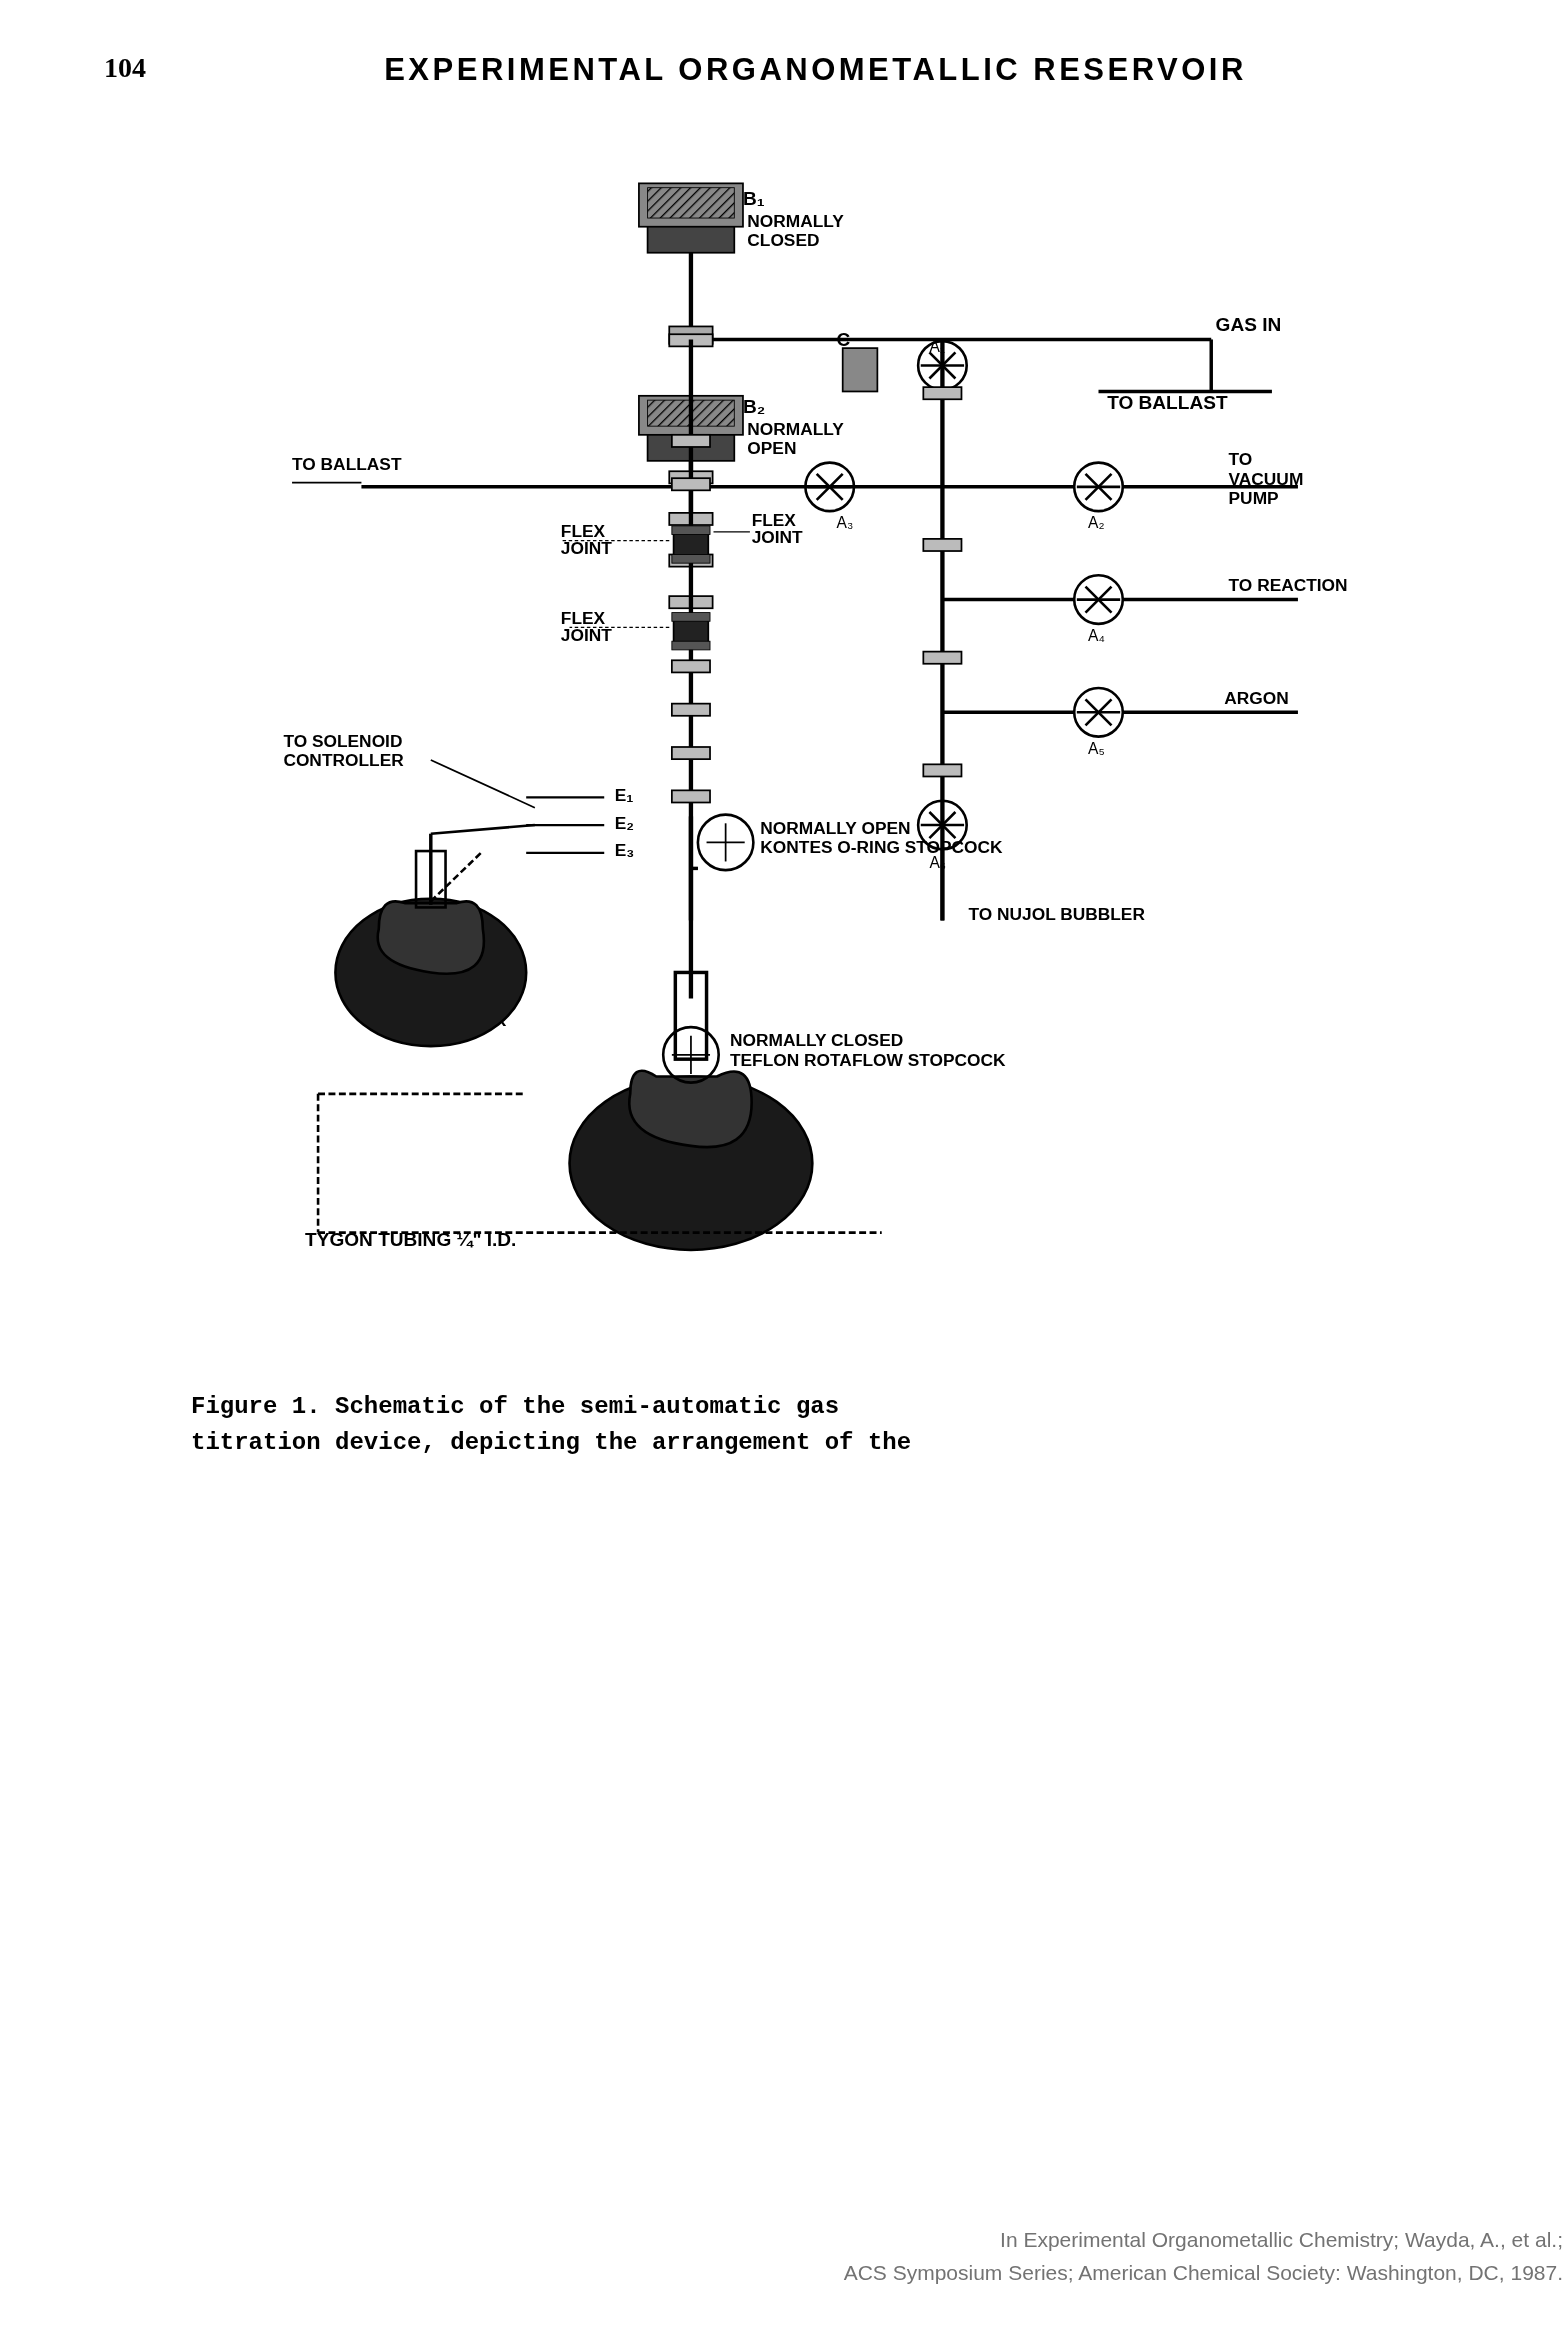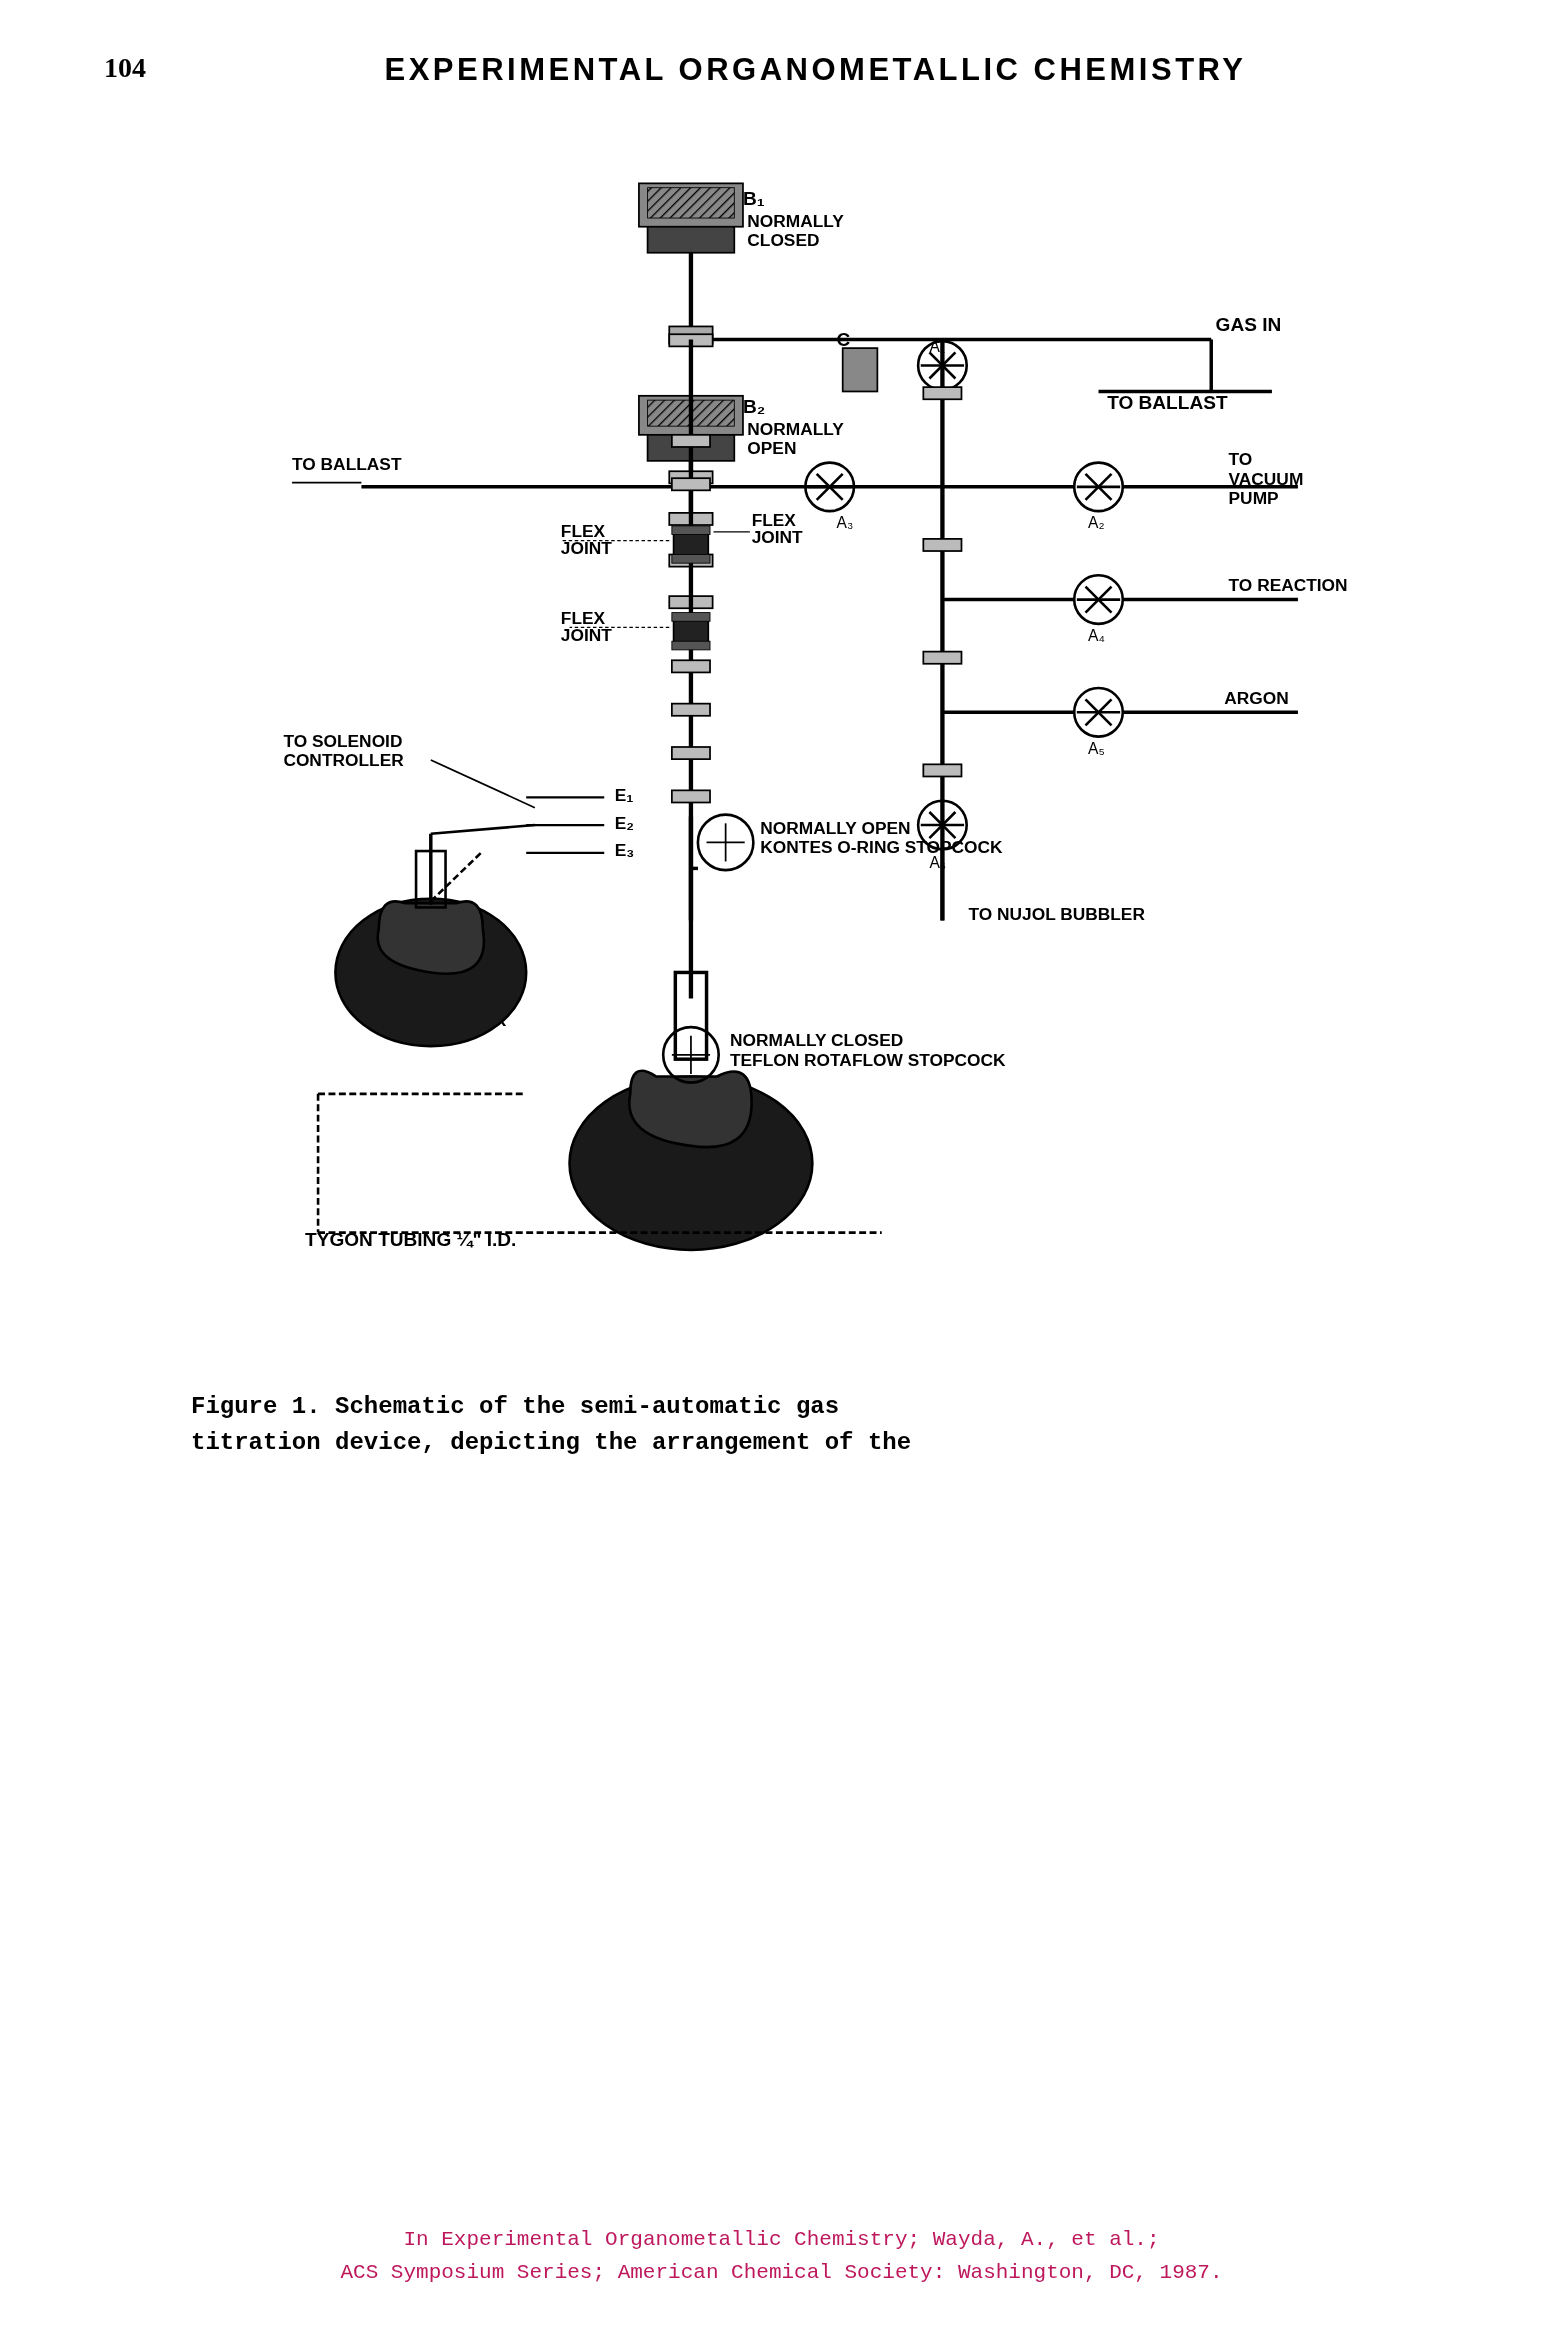--- a/index.html
+++ b/index.html
@@ -60,34 +60,34 @@
       font-size: 24px;
       font-weight: bold;
       line-height: 1.5;
     }
 
     .footer-text {
       position: absolute;
       bottom: 52px;
       left: 0;
       right: 0;
-      text-align: center;
+      text-align: right;
       font-size: 21px;
-      font-family: Liberation Mono, monospace;
+      font-family: Liberation Sans, sans-serif;
       line-height: 1.6;
-      color: #be185d;
+      color: #737373;
     }
   </style>
 </head>
 <body>
 
 <div class="page">
   <div class="page-header">
     <div class="page-number">104</div>
-    <div class="page-title">EXPERIMENTAL ORGANOMETALLIC CHEMISTRY</div>
+    <div class="page-title">EXPERIMENTAL ORGANOMETALLIC RESERVOIR</div>
   </div>
 
   <div class="figure-container">
 
     <svg class="figure-svg" width="1214" height="1214" viewBox="0 0 1400 1400" xmlns="http://www.w3.org/2000/svg" style="font-family: Arial, sans-serif;">
 
       <line x1="580" y1="230" x2="1180" y2="230" stroke="#000" stroke-width="4"></line>
       <text x="1185" y="220" font-size="22" font-weight="bold">GAS IN</text>
 
       <line x1="1180" y1="230" x2="1180" y2="290" stroke="#000" stroke-width="4"></line>

